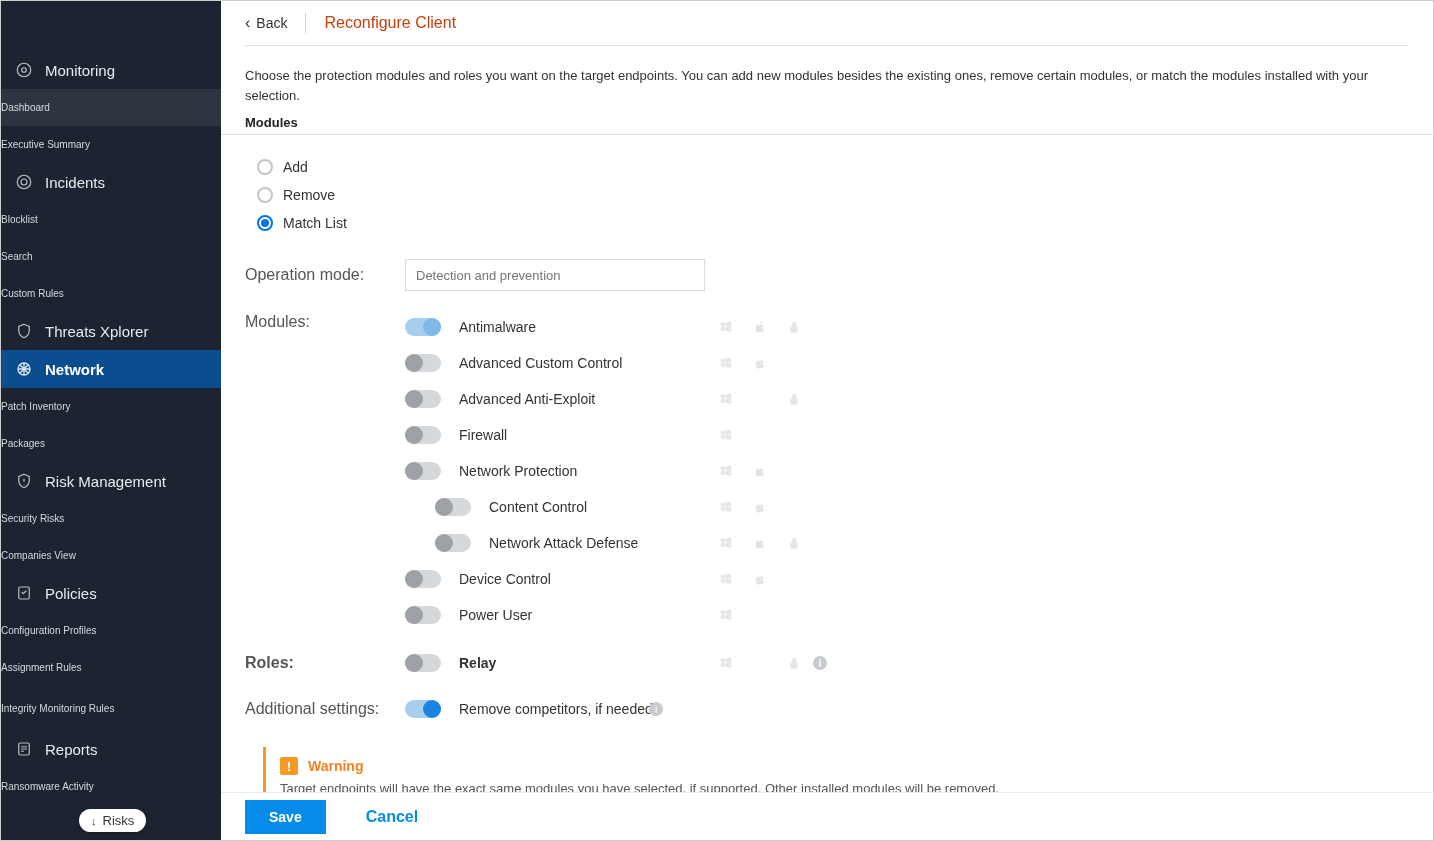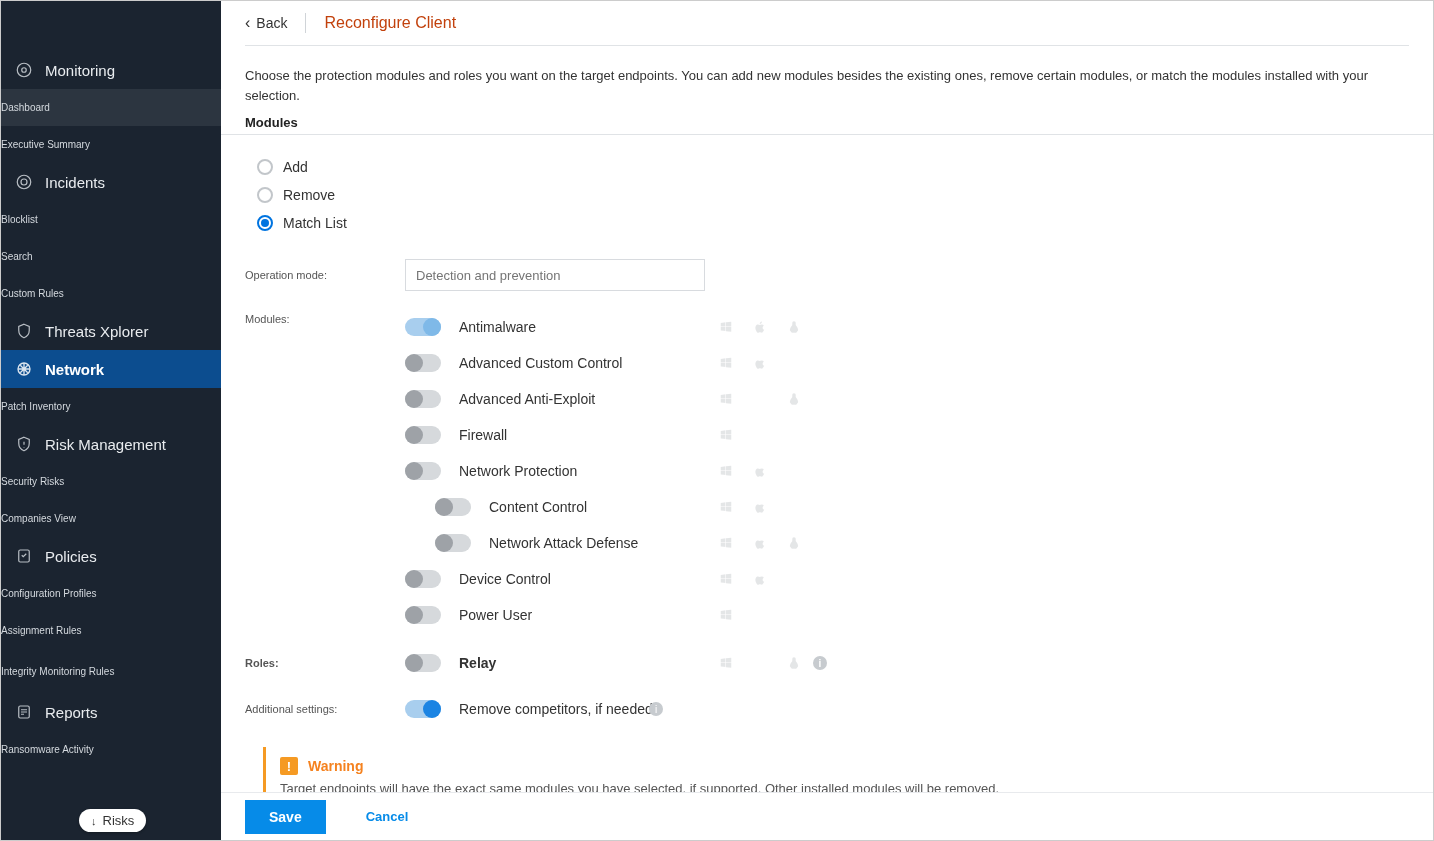--- a/index.html
+++ b/index.html
@@ -28,21 +28,21 @@
 .section-divider { border-top:1px solid #e0e3e6; margin-top:4px; margin-bottom:18px; margin-left:-24px; margin-right:-24px;}
 
 .radio-group { margin-left:12px; margin-bottom:22px;}
 .radio-row { display:flex; align-items:center; height:28px; cursor:pointer;}
 .radio { width:16px; height:16px; border-radius:50%; border:2px solid #c2c6ca; margin-right:10px; position:relative;}
 .radio.checked { border-color:#0074e0;}
 .radio.checked::after { content:""; position:absolute; width:8px; height:8px; background:#0074e0; border-radius:50%; left:2px; top:2px;}
 .radio-label { font-size:14px; color:#333;}
 
 .form-row { display:flex; align-items:center; margin-bottom:18px;}
-.form-label { width:160px; font-size:11px; color:#555;}
+.form-label { width:160px; font-size:16px; color:#555;}
 .text-input { width:300px; height:32px; border:1px solid #d8dbdf; padding:0 10px; font-size:13px; color:#888; background:#fff;}
 .mod-row { display:flex; align-items:center; height:36px;}
 .mod-row.child { padding-left:30px;}
 .toggle { width:36px; height:18px; border-radius:10px; position:relative; cursor:pointer; flex-shrink:0;}
 .toggle .knob { width:18px; height:18px; border-radius:50%; position:absolute; top:0;}
 .toggle.on { background:#b2d6f7;}
 .toggle.on .knob { background:#338fe5; right:0;}
 .toggle.on.light { background:#a8ceee;}
 .toggle.on.light .knob { background:#7fb9e8; right:0;}
 .toggle.off { background:#d6d9dc;}
@@ -59,21 +59,21 @@
 .modules-label-row .form-label { margin-top:4px;}
 
 .warning-box { border-left:3px solid #f59a23; padding:10px 14px; margin-top:20px; margin-left:18px;}
 .warning-header { display:flex; align-items:center; margin-bottom:6px;}
 .warning-badge { width:18px; height:18px; background:#f59a23; color:#fff; display:flex; align-items:center; justify-content:center; font-weight:bold; font-size:13px; margin-right:10px; border-radius:2px;}
 .warning-title { color:#f5821f; font-weight:600; font-size:14px;}
 .warning-text { font-size:13px; color:#555; margin-top:6px;}
 
 .footer-bar { position:absolute; left:0; right:0; bottom:0; height:48px; background:#fff; border-top:1px solid #e8eaed; display:flex; align-items:center; padding:0 24px;}
 .btn-save { background:#068be8; color:#fff; border:none; height:34px; padding:0 24px; font-size:14px; font-weight:600; cursor:pointer; margin-right:40px;}
-.btn-cancel { background:none; border:none; color:#068be8; font-size:13px; font-weight:600; cursor:pointer;}
+.btn-cancel { background:none; border:none; color:#068be8; font-size:16px; font-weight:600; cursor:pointer;}
 
 .roles-anchor { display:flex; align-items:center; margin-top:12px;font-weight:bold;}
 .addsettings-anchor { display:flex; align-items:center; margin-top:10px;}
 </style>
 </head>
 <body>
 
 <div class="sidebar">
   <div class="spacer-top"></div>
 
@@ -125,20 +125,23 @@
     <span class="nav-icon">
         <svg width="18" height="18" viewBox="0 0 24 24" fill="none" stroke="#fff" stroke-width="1.8">
           <circle cx="12" cy="12" r="8"></circle>
           <path d="M12 4 L12 20 M4 12 L20 12 M7 7 L17 17 M17 7 L7 17"></path>
         </svg>
       </span>
     <span>Network</span>
   </div>
   <div class="nav-item">
       <span>Patch Inventory</span>
+    </div>
+  <div class="nav-item">
+      <span>Packages</span>
     </div>
 
   <div class="nav-group-header">
     <span class="nav-icon">
         <svg width="18" height="18" viewBox="0 0 24 24" fill="none" stroke="#d4d9de" stroke-width="1.6">
           <path d="M12 3 L19 6 V11 C19 16 16 19.5 12 21 C8 19.5 5 16 5 11 V6 Z"></path>
           <path d="M12 9 V13 M12 16 L12 16.5"></path>
         </svg>
       </span>
     <span>Risk Management</span>

